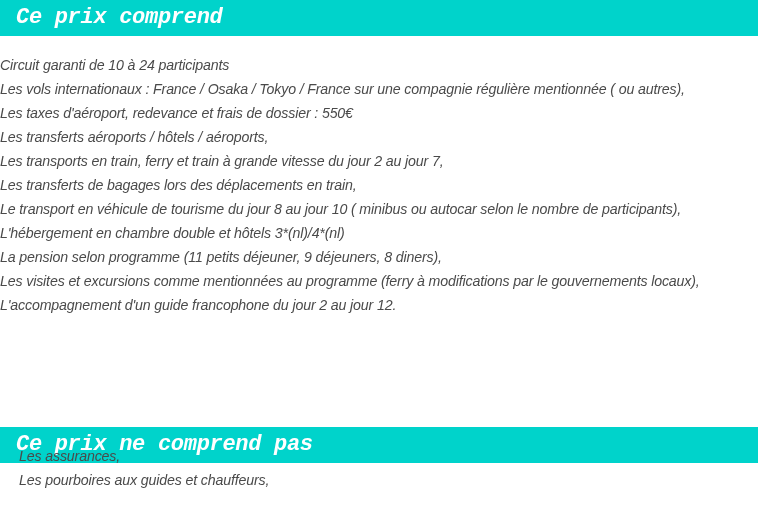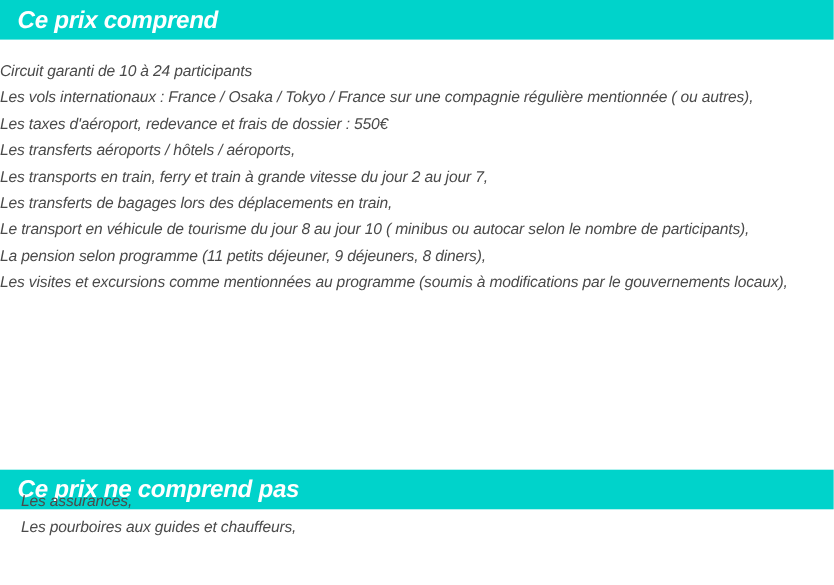--- a/index.html
+++ b/index.html
@@ -19,21 +19,21 @@
       left: 0;
       width: 758px;
       height: 36px;
       background: #00d3cb;
       color: #ffffff;
       box-sizing: border-box;
       padding-left: 16px;
     }
     .section-header h2 {
       margin: 0;
-      font-family: Liberation Sans, sans-serif;
+      font-family: Liberation Mono, monospace;
       font-style: italic;
       font-weight: bold;
       font-size: 22px;
       line-height: 36px;
       letter-spacing: -0.3px;
     }
     #hdr-included { top: 0; }
     #hdr-excluded { top: 391px; margin-top: 36px; }
     .item-list {
       position: absolute;
@@ -64,22 +64,24 @@
 </div>
 
 <ul class="item-list" id="list-included">
   <li>Circuit garanti de 10 à 24 participants</li>
   <li>Les vols internationaux : France / Osaka / Tokyo / France sur une compagnie régulière mentionnée ( ou autres),</li>
   <li>Les taxes d'aéroport, redevance et frais de dossier : 550€</li>
   <li>Les transferts aéroports / hôtels / aéroports,</li>
   <li>Les transports en train, ferry et train à grande vitesse du jour 2 au jour 7,</li>
   <li>Les transferts de bagages lors des déplacements en train,</li>
   <li>Le transport en véhicule de tourisme du jour 8 au jour 10 ( minibus ou autocar selon le nombre de participants),</li>
+  <li>L'hébergement en chambre double et hôtels 3*(nl)/4*(nl)</li>
   <li>La pension selon programme (11 petits déjeuner, 9 déjeuners, 8 diners),</li>
-  <li>Les visites et excursions comme mentionnées au programme (soumis à modifications par le gouvernements locaux),</li>
+  <li>Les visites et excursions comme mentionnées au programme (ferry à modifications par le gouvernements locaux),</li>
+  <li>L'accompagnement d'un guide francophone du jour 2 au jour 12.</li>
 </ul>
 
 <div class="section-header" id="hdr-excluded">
   <h2>Ce prix ne comprend pas</h2>
 </div>
 
 <ul class="item-list" id="list-excluded">
   <li>Les assurances,</li>
   <li>Les pourboires aux guides et chauffeurs,</li>
 </ul>

